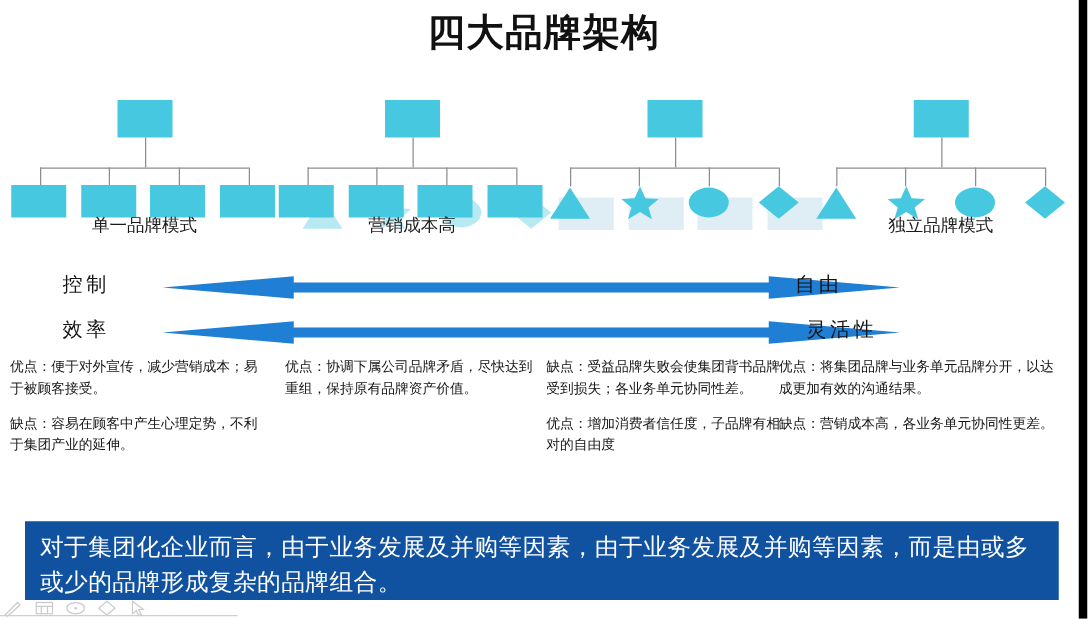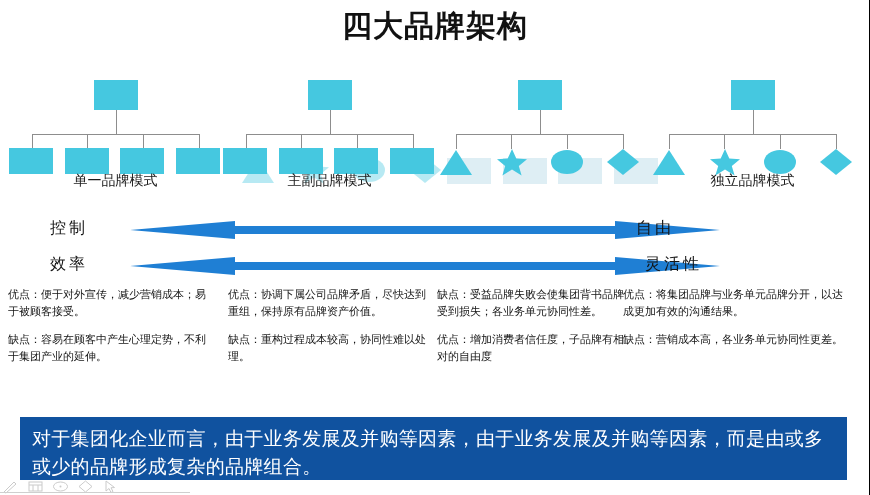--- a/index.html
+++ b/index.html
@@ -9,21 +9,21 @@
   }
   body {
     font-family: "Liberation Sans", "DejaVu Sans", sans-serif;
   }
   #slide {
     position: relative;
     width: 870px;
     height: 495px;
     background: #ffffff;
     overflow: hidden;
-    border-right: 1px solid #000000;
+    border-right: 7px solid #000000;
     box-sizing: border-box;
   }
 
   
   .slide-title {
     position: absolute;
     left: 0;
     top: 6px;
     width: 870px;
     text-align: center;
@@ -391,21 +391,21 @@
           <svg viewBox="0 0 34 28">
               <polygon points="17,1 33,14 17,27 1,14" fill="#45C8E0"></polygon>
             </svg>
         </div>
       </div>
     </div>
   </div>
 
   <div class="caption-row">
     <div class="caption c1">单一品牌模式</div>
-    <div class="caption c2">主副品牌模式</div>
+    <div class="caption c2">营销成本高</div>
     <div class="caption c4">独立品牌模式</div>
   </div>
 
   <div class="arrow-row ar1">
     <div class="arrow-label left">控制</div>
     <div class="arrow-body">
       <svg viewBox="0 0 590 36" preserveAspectRatio="none">
         <polygon fill="#1F7FD4" points="0,18 105,9 105,14 485,14 485,9 590,18 485,27 485,22 105,22 105,27"></polygon>
       </svg>
     </div>
@@ -422,21 +422,20 @@
     <div class="arrow-label right">灵活性</div>
   </div>
 
   <div class="pc-row">
     <div class="pc-col pc1">
       <div class="blk">优点：便于对外宣传，减少营销成本；易于被顾客接受。</div>
       <div class="blk">缺点：容易在顾客中产生心理定势，不利于集团产业的延伸。</div>
     </div>
     <div class="pc-col pc2">
       <div class="blk">优点：协调下属公司品牌矛盾，尽快达到重组，保持原有品牌资产价值。</div>
-      <div class="blk">缺点：重构过程成本较高，协同性难以处理。</div>
     </div>
     <div class="pc-col pc3">
       <div class="blk">缺点：受益品牌失败会使集团背书品牌受到损失；各业务单元协同性差。</div>
       <div class="blk">优点：增加消费者信任度，子品牌有相对的自由度</div>
     </div>
     <div class="pc-col pc4">
       <div class="blk">优点：将集团品牌与业务单元品牌分开，以达成更加有效的沟通结果。</div>
       <div class="blk">缺点：营销成本高，各业务单元协同性更差。</div>
     </div>
   </div>

